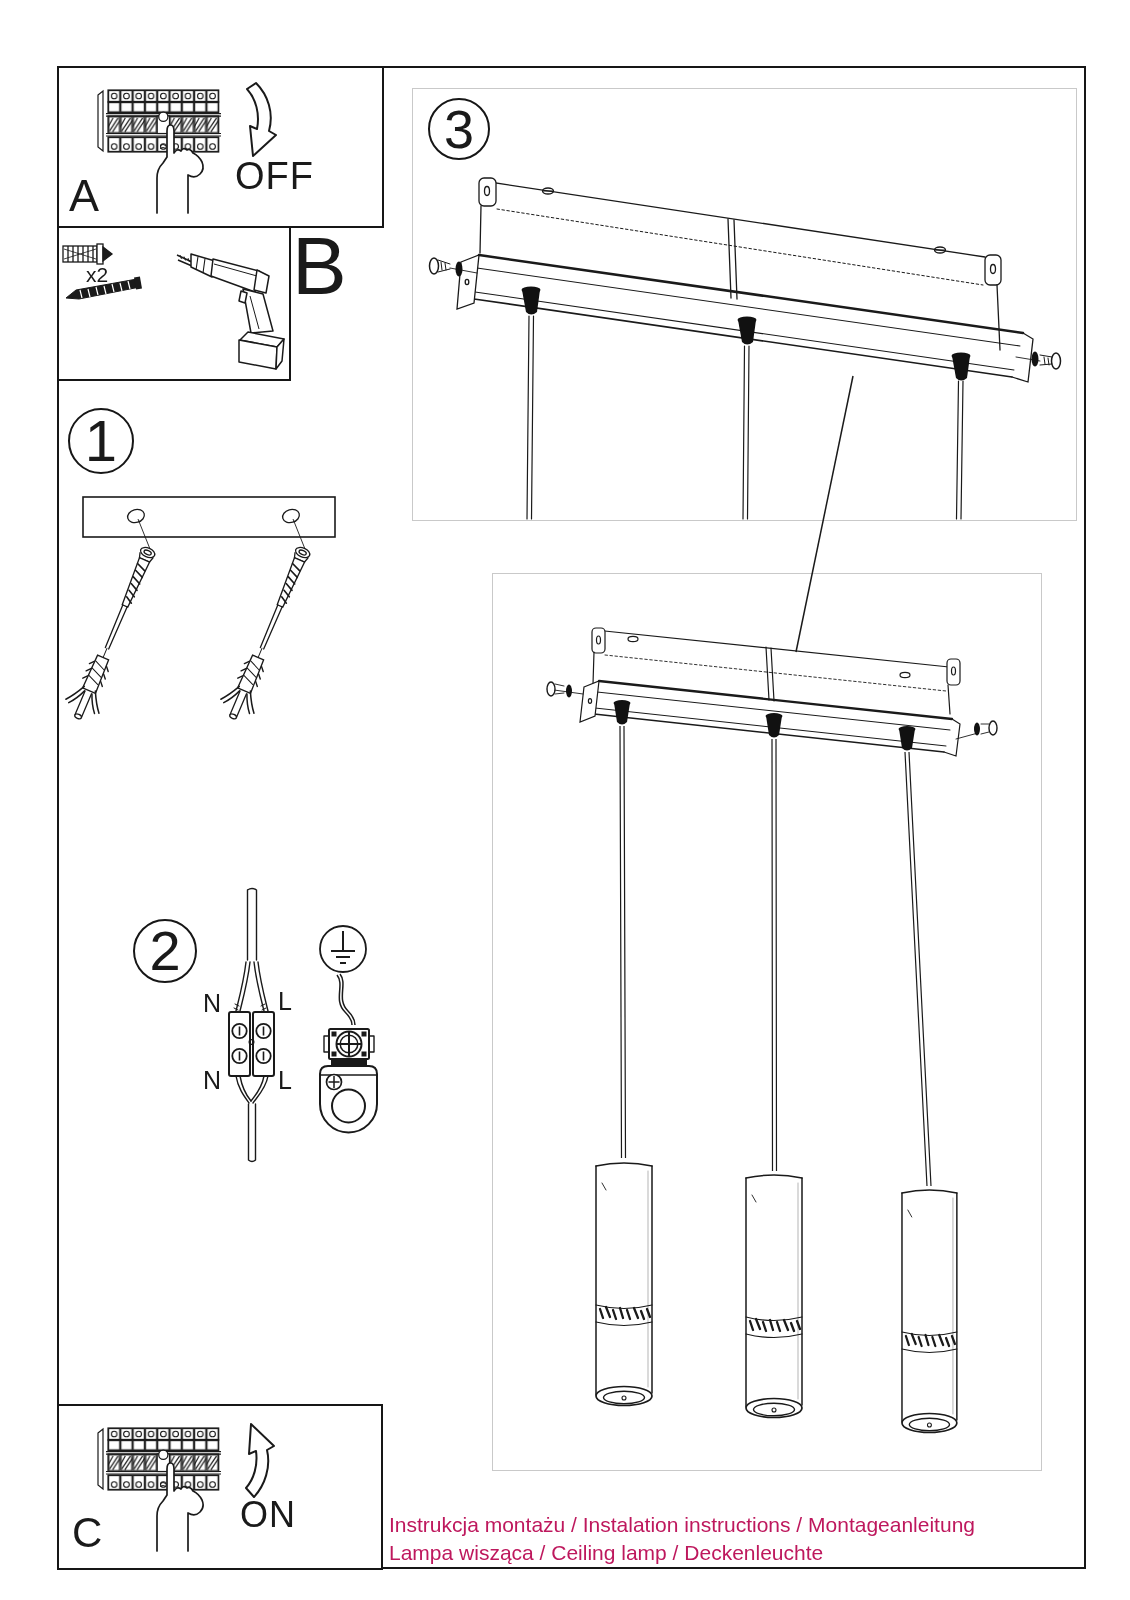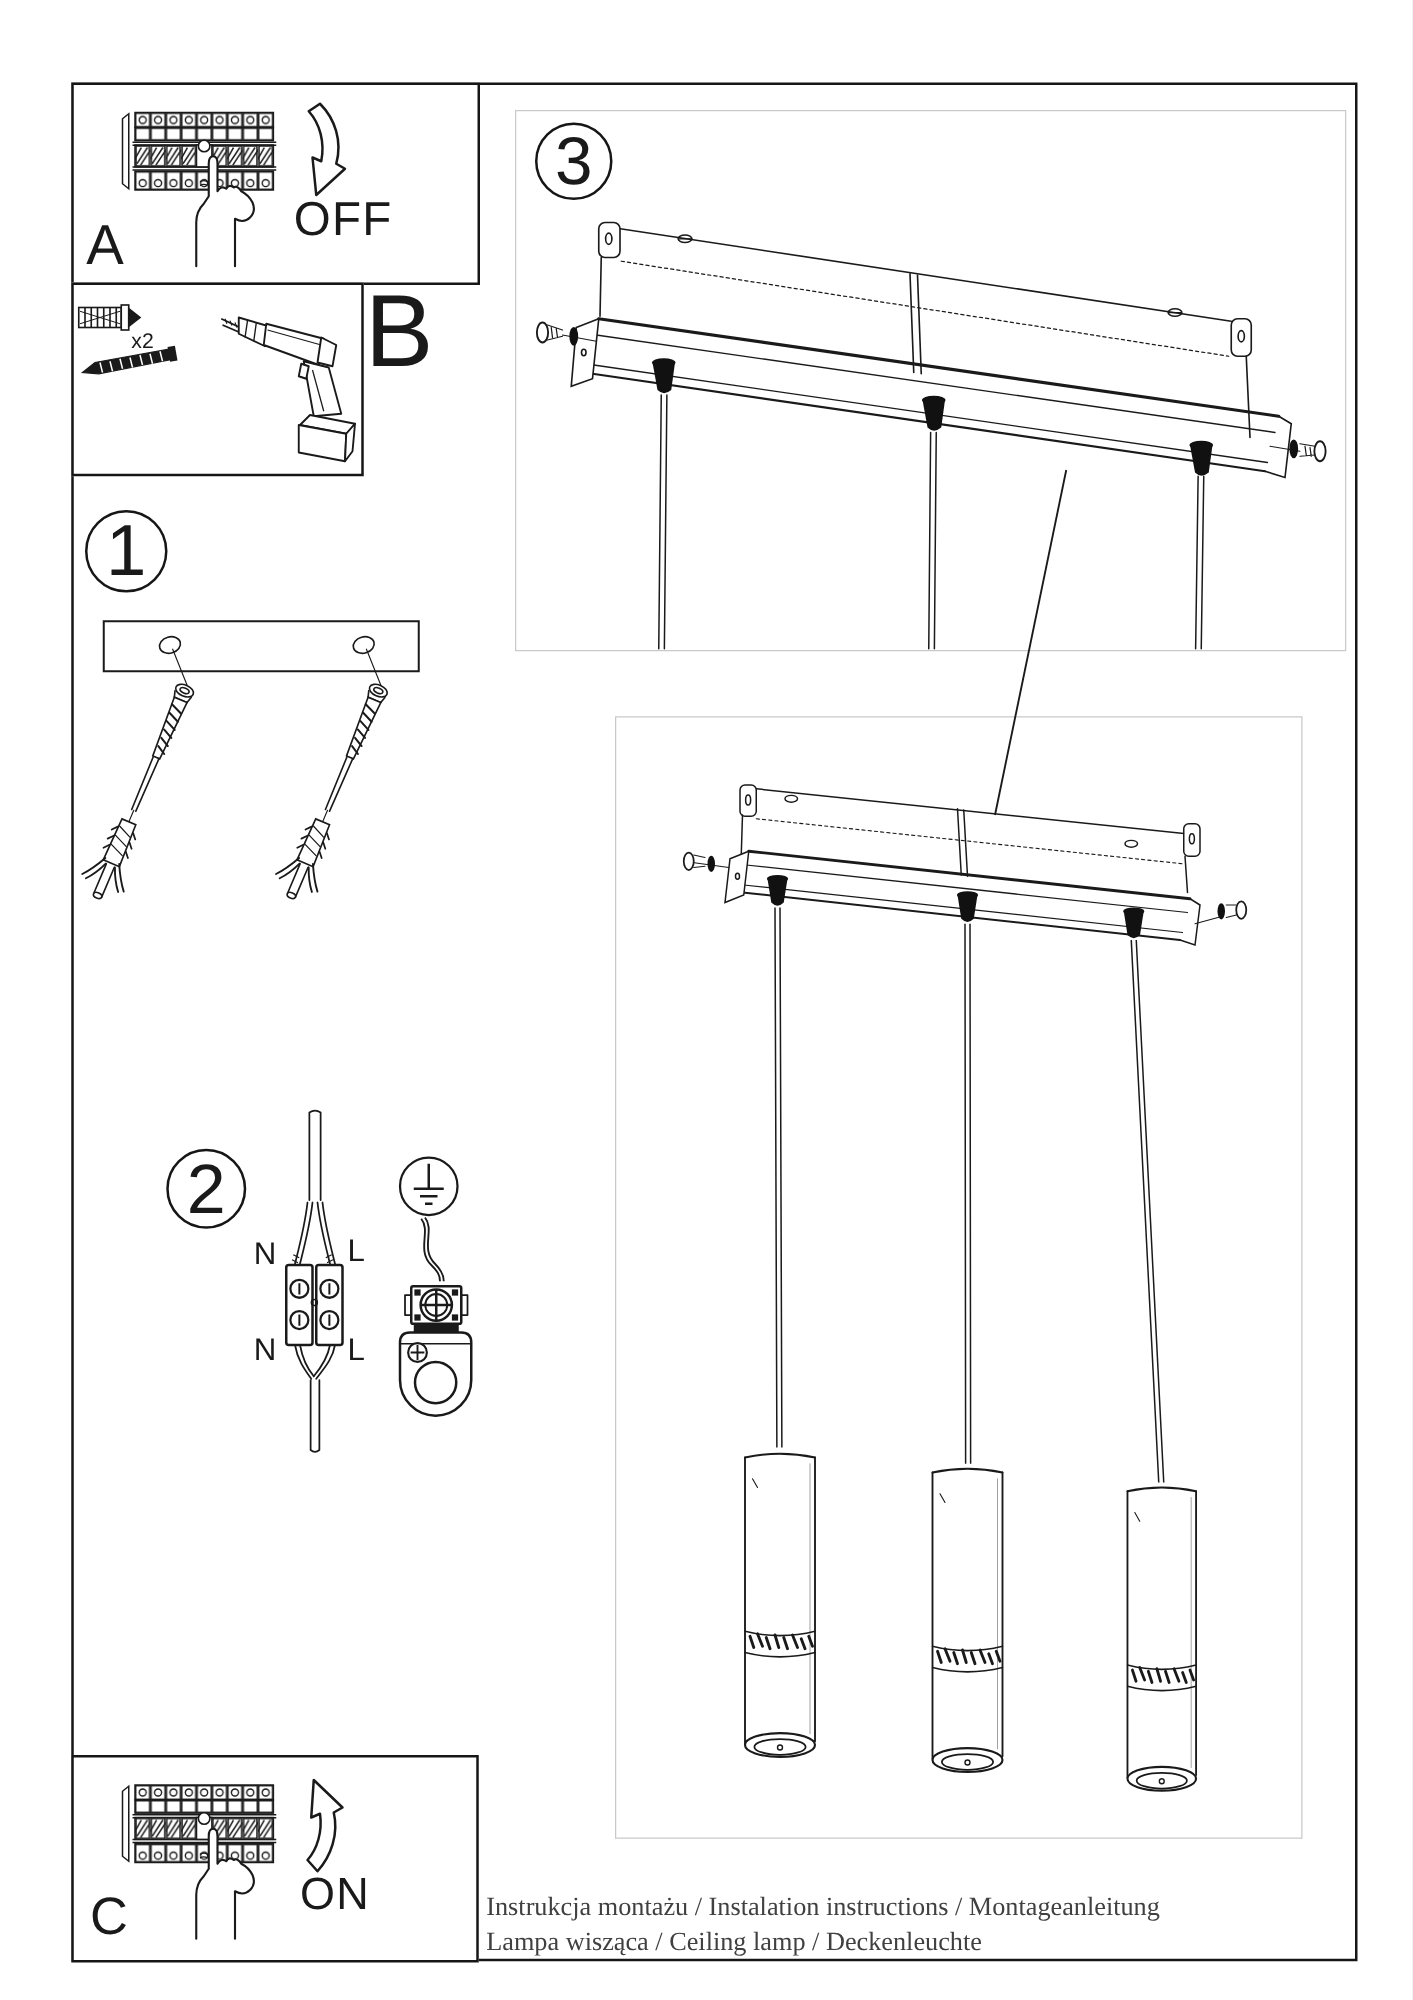--- a/index.html
+++ b/index.html
@@ -6,21 +6,21 @@
   #page{position:relative;width:1130px;height:1600px;background:#ffffff;
         font-family:"Liberation Sans","DejaVu Sans",sans-serif;color:#1a1a1a;overflow:hidden;}
   .abs{position:absolute;}
   .frame{border:2.3px solid #161616;background:#ffffff;box-sizing:border-box;}
   .ghost{border:1.3px solid #c9c9c9;background:#ffffff;box-sizing:border-box;}
   .numcircle{border:2.3px solid #161616;border-radius:50%;box-sizing:border-box;
              display:flex;align-items:center;justify-content:center;background:#fff;}
   .biglabel{font-weight:400;line-height:1;}
   svg{position:absolute;left:0;top:0;pointer-events:none;}
   .lbl{position:absolute;line-height:1;white-space:nowrap;}
-  .cap{position:absolute;font-size:21px;line-height:28px;color:#404040;white-space:nowrap;font-family:Liberation Serif, serif;}
+  .cap{position:absolute;font-size:21px;line-height:28px;color:#be185d;white-space:nowrap;}
 </style>
 </head>
 <body>
 
 <div id="page">
 
   <div class="abs frame" style="left:57px;top:66px;width:1029px;height:1503px;"></div>
   <div class="abs frame" style="left:57px;top:66px;width:327px;height:162px;"></div>
   <div class="abs frame" style="left:57px;top:226px;width:234px;height:155px;"></div>
   <div class="abs frame" style="left:57px;top:1404px;width:326px;height:166px;"></div>
@@ -294,21 +294,21 @@
   <div class="abs numcircle" style="left:133px;top:919px;width:64px;height:64px;">
     <span class="biglabel" style="font-size:56px;">2</span>
   </div>
   <div class="abs numcircle" style="left:428px;top:98px;width:62px;height:62px;">
     <span class="biglabel" style="font-size:54px;">3</span>
   </div>
 
   <div class="lbl biglabel" style="left:69px;top:173px;font-size:45px;">A</div>
   <div class="lbl biglabel" style="left:235px;top:157px;font-size:38px;letter-spacing:1px;">OFF</div>
   <div class="lbl biglabel" style="left:292px;top:225px;font-size:82px;">B</div>
-  <div class="lbl" style="left:105px;top:264px;font-size:17px;">x2</div>
+  <div class="lbl" style="left:86px;top:264px;font-size:21px;">x2</div>
   <div class="lbl biglabel" style="left:72px;top:1512px;font-size:42px;">C</div>
   <div class="lbl biglabel" style="left:240px;top:1497px;font-size:36px;letter-spacing:1px;">ON</div>
 
   <div class="lbl" style="left:203px;top:991px;font-size:25px;">N</div>
   <div class="lbl" style="left:278px;top:989px;font-size:25px;">L</div>
   <div class="lbl" style="left:203px;top:1068px;font-size:25px;">N</div>
   <div class="lbl" style="left:278px;top:1068px;font-size:25px;">L</div>
 
   <div class="cap" style="left:389px;top:1511px;">Instrukcja montażu / Instalation instructions / Montageanleitung</div>
   <div class="cap" style="left:389px;top:1539px;">Lampa wisząca / Ceiling lamp / Deckenleuchte</div>

